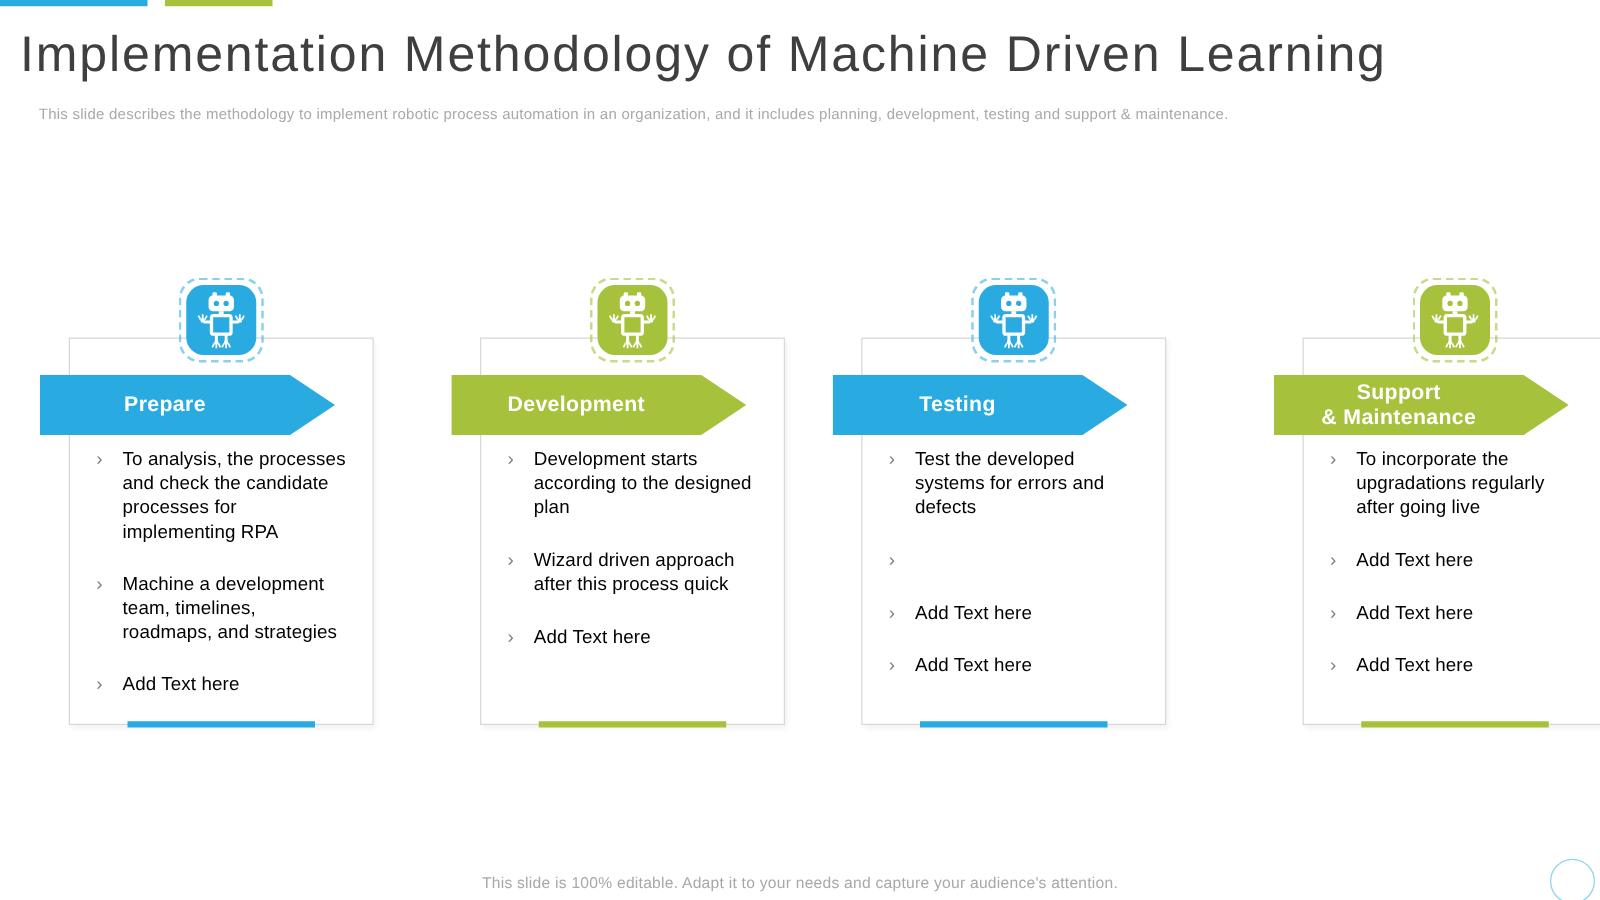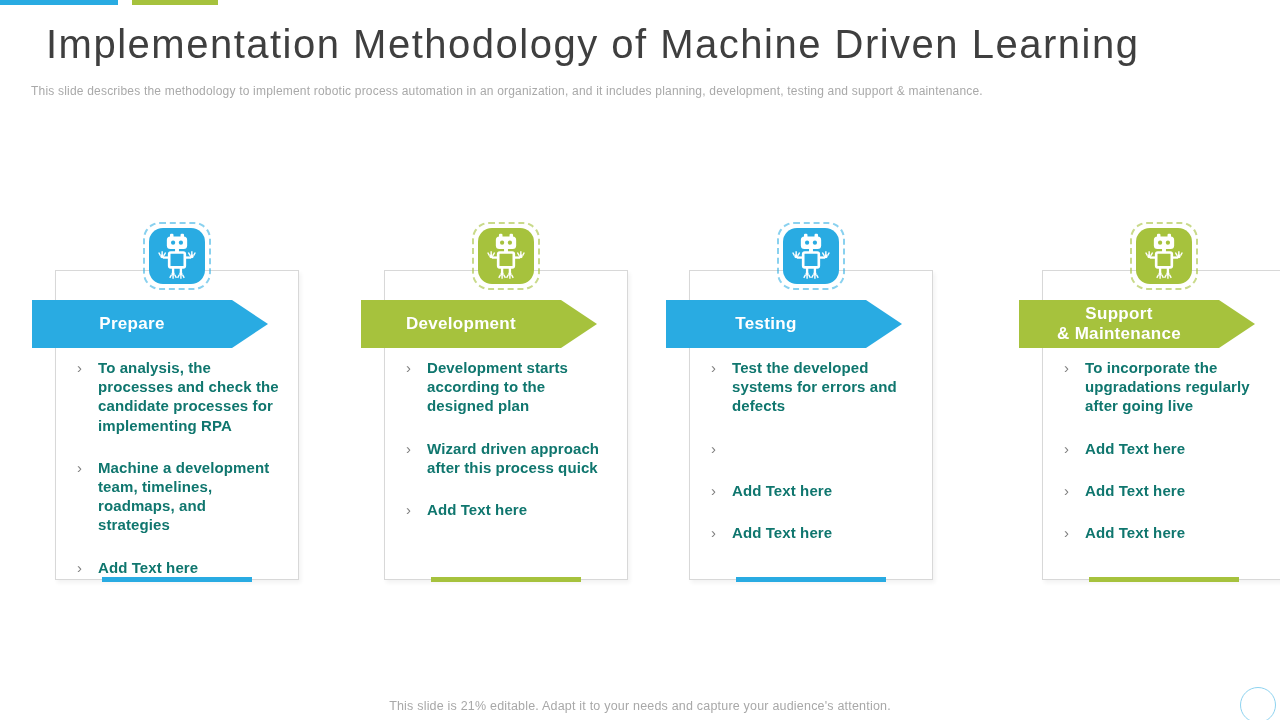--- a/index.html
+++ b/index.html
@@ -6,21 +6,21 @@
   .slide {
     position:relative; width:1280px; height:720px; background:#ffffff;
     overflow:hidden; font-family:"Liberation Sans", sans-serif;
     --blue:#29abe2; --green:#a6c23d;
   }
   
   .topbar-blue  { position:absolute; left:0;   top:0; width:118px; height:5px; background:var(--blue); }
   .topbar-green { position:absolute; left:132px;top:0; width:86px;  height:5px; background:var(--green); }
 
   .title {
-    position:absolute; left:46px; top:22px; width:1220px;
+    position:absolute; left:16px; top:22px; width:1220px;
     font-size:40px; font-weight:400; color:#3f3f3f; letter-spacing:1.5px;
     white-space:nowrap;
   }
   .subtitle {
     position:absolute; left:31px; top:84px; width:1000px;
     font-size:12px; color:#a9a9a9; letter-spacing:0.2px;
   }
 
   
   .col { position:absolute; top:222px; width:244px; height:365px; }
@@ -57,21 +57,21 @@
     padding-right:36px; box-sizing:border-box;
   }
   .arrow-label {
     color:#ffffff; font-weight:700; font-size:17px; line-height:1.18;
     text-align:center; white-space:pre-line; letter-spacing:0.3px;
   }
 
   .bullets { position:absolute; left:22px; top:136px; width:205px; z-index:2; }
   .bullet  { display:flex; margin-bottom:23px; }
   .chev    { flex:none; width:21px; color:#7f7f7f; font-size:15px; line-height:1.28; }
-  .btext   { font-size:15px; line-height:1.28; color:#0f766e; width:182px; letter-spacing:0.1px;font-weight:bold; }
+  .btext   { font-size:15px; line-height:1.28; color:#000000; width:182px; letter-spacing:0.1px; }
 
   .bottom-bar {
     position:absolute; left:50%; transform:translateX(-50%); top:355px;
     width:150px; height:5px; background:var(--accent); z-index:3;
   }
 
   .footer {
     position:absolute; left:0; top:699px; width:1280px; text-align:center;
     font-size:12.5px; color:#a8a8a8; letter-spacing:0.2px;
   }
@@ -257,15 +257,15 @@
           </div>
           <div class="bullet">
             <span class="chev">›</span>
             <span class="btext">Add Text here</span>
           </div>
         </div>
     <div class="bottom-bar"></div>
   </div>
 </div>
 
-  <div class="footer">This slide is 21% editable. Adapt it to your needs and capture your audience's attention.</div>
+  <div class="footer">This slide is 100% editable. Adapt it to your needs and capture your audience's attention.</div>
   <div class="corner-circle"></div>
 </div>
 
 </body></html>

